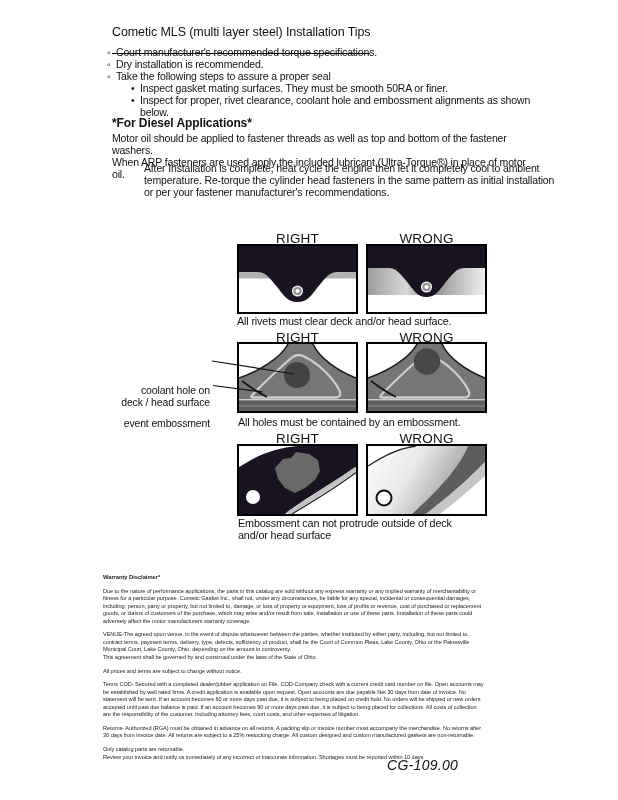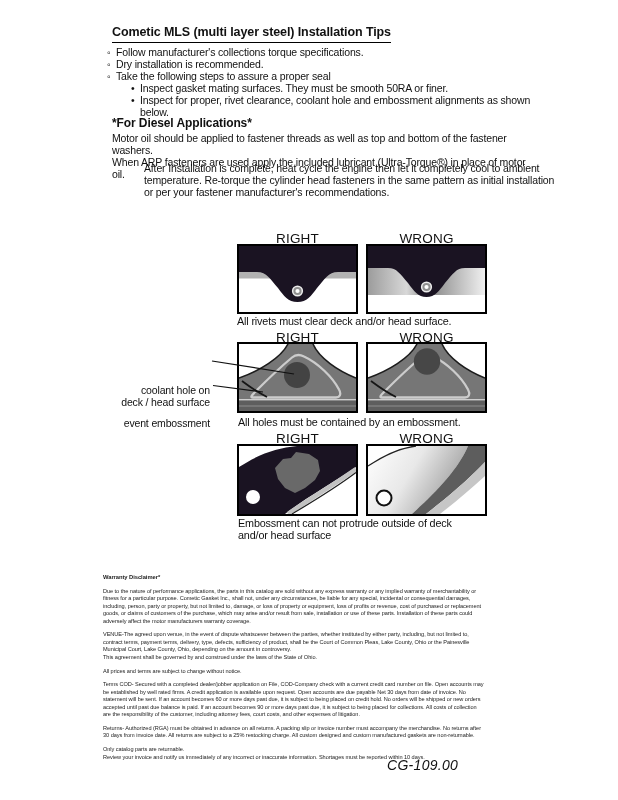--- a/index.html
+++ b/index.html
@@ -2,22 +2,22 @@
 <html><head>
 <meta charset="utf-8">
 <style>
   html,body{margin:0;padding:0;background:#ffffff;}
   .page{
     position:relative; width:618px; height:800px; background:#ffffff; overflow:hidden;
     font-family:"Liberation Sans", sans-serif; color:#111111;
   }
   .abs{position:absolute;}
   .title{
-    font-size:12.5px; font-weight:bold; letter-spacing:-0.1px;
-    border-bottom:1.6px solid #000; padding-bottom:3px;
+    font-size:12.5px; font-weight:normal; letter-spacing:-0.1px;
+    border-bottom:1.6px solid #000; padding-bottom:14px;
   }
   .body-text{font-size:10.5px; letter-spacing:-0.15px; line-height:11.9px; white-space:pre-line;}
   .bullets{font-size:10.5px; letter-spacing:-0.15px; line-height:12px;}
   .b-row{display:flex;}
   .b-marker{width:9px; flex:0 0 9px;}
   .b-indent{margin-left:24px;}
   .sec-head{font-size:12px; font-weight:bold; letter-spacing:-0.1px;}
   .rw-label{font-size:13.5px; letter-spacing:0.2px; width:121px; text-align:center;}
   .dbox{width:121px; border:2px solid #000; background:#fff; box-sizing:border-box;}
   .dbox svg{display:block;}
@@ -31,21 +31,21 @@
 </head>
 <body>
 
 <div class="page">
 
   <div class="abs title" style="left:112px; top:25px;">Cometic MLS (multi layer steel) Installation Tips</div>
 
   <div class="abs bullets" style="left:107px; top:46px; width:440px;">
     <div class="b-row">
       <span class="b-marker">◦</span>
-      <span>Follow manufacturer's collections torque specifications.</span>
+      <span>Court manufacturer's recommended torque specifications.</span>
     </div>
     <div class="b-row">
       <span class="b-marker">◦</span>
       <span>Dry installation is recommended.</span>
     </div>
     <div class="b-row">
       <span class="b-marker">◦</span>
       <span>Take the following steps to assure a proper seal</span>
     </div>
     <div class="b-row b-indent">

